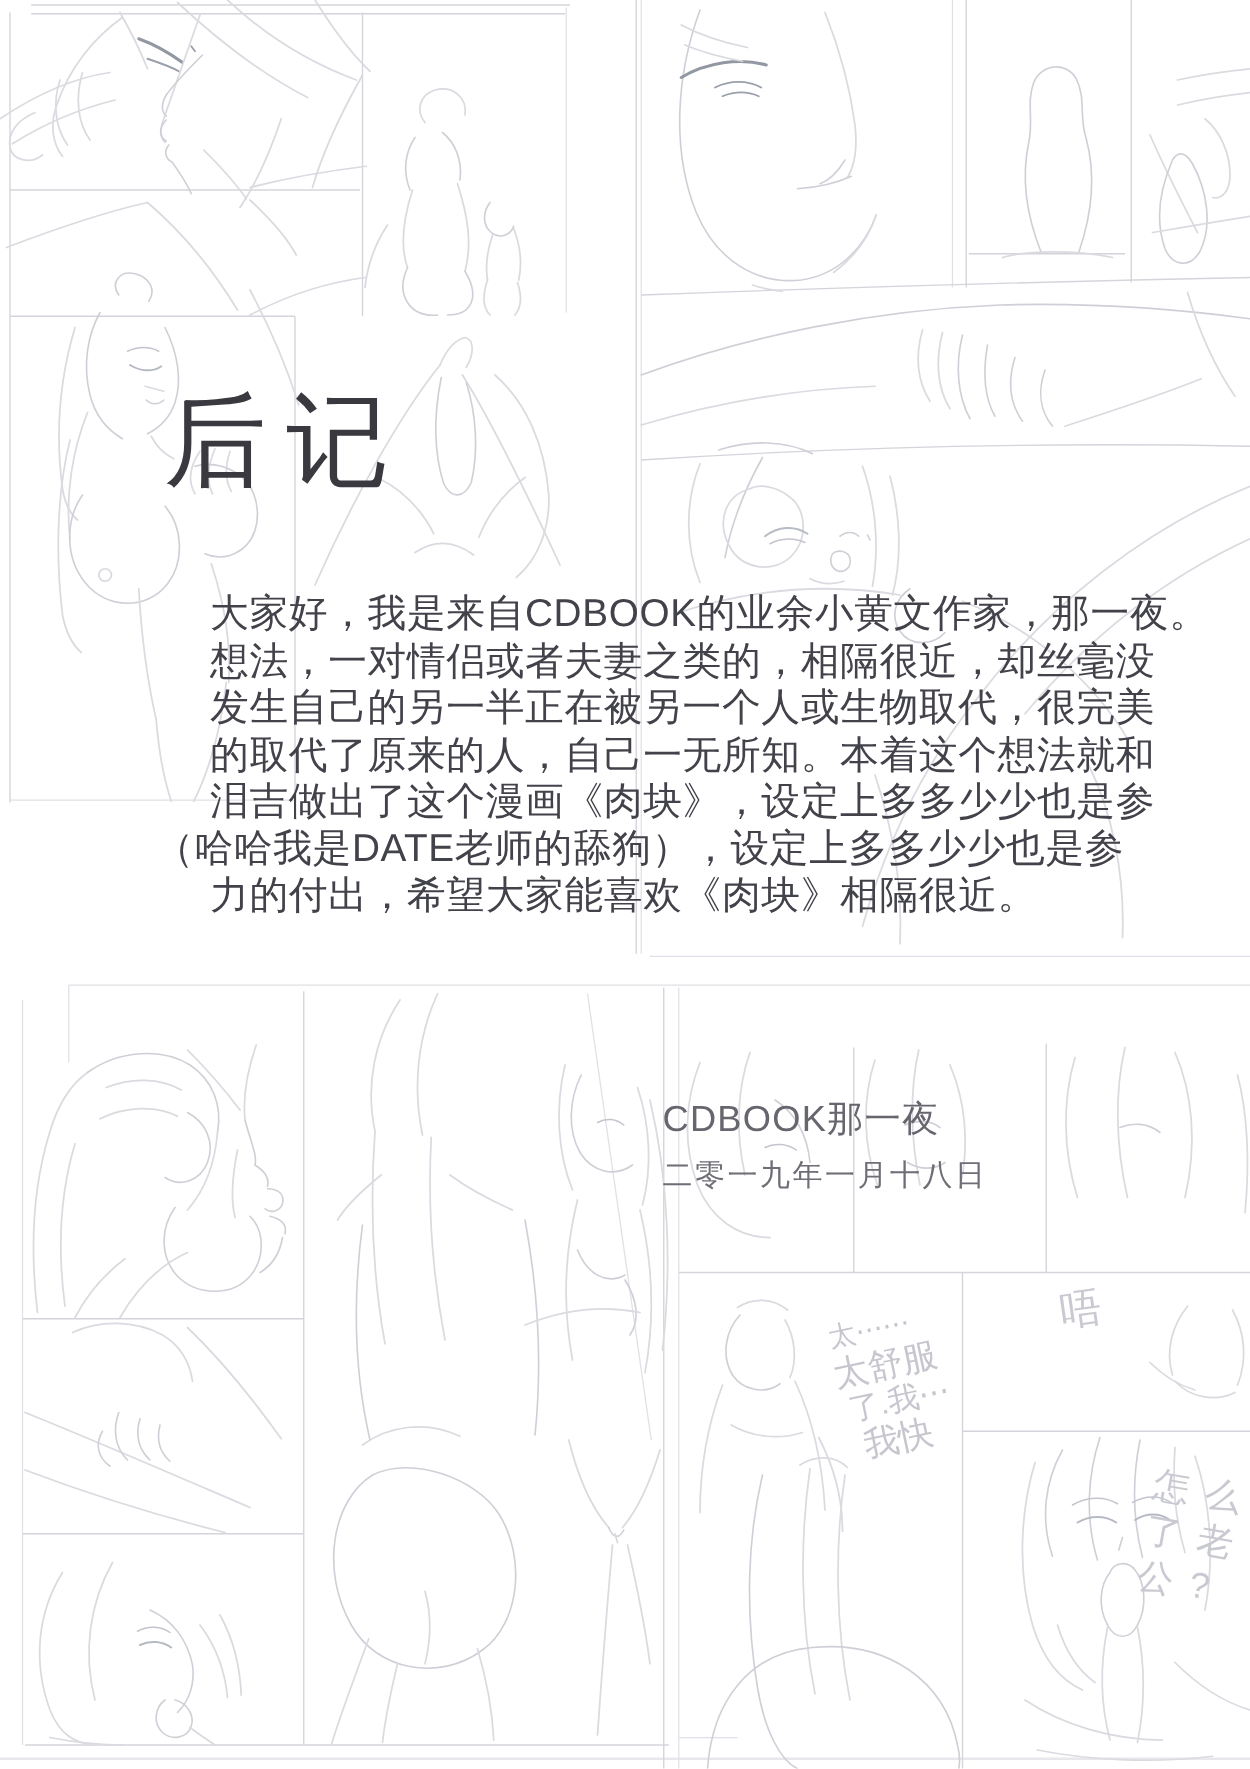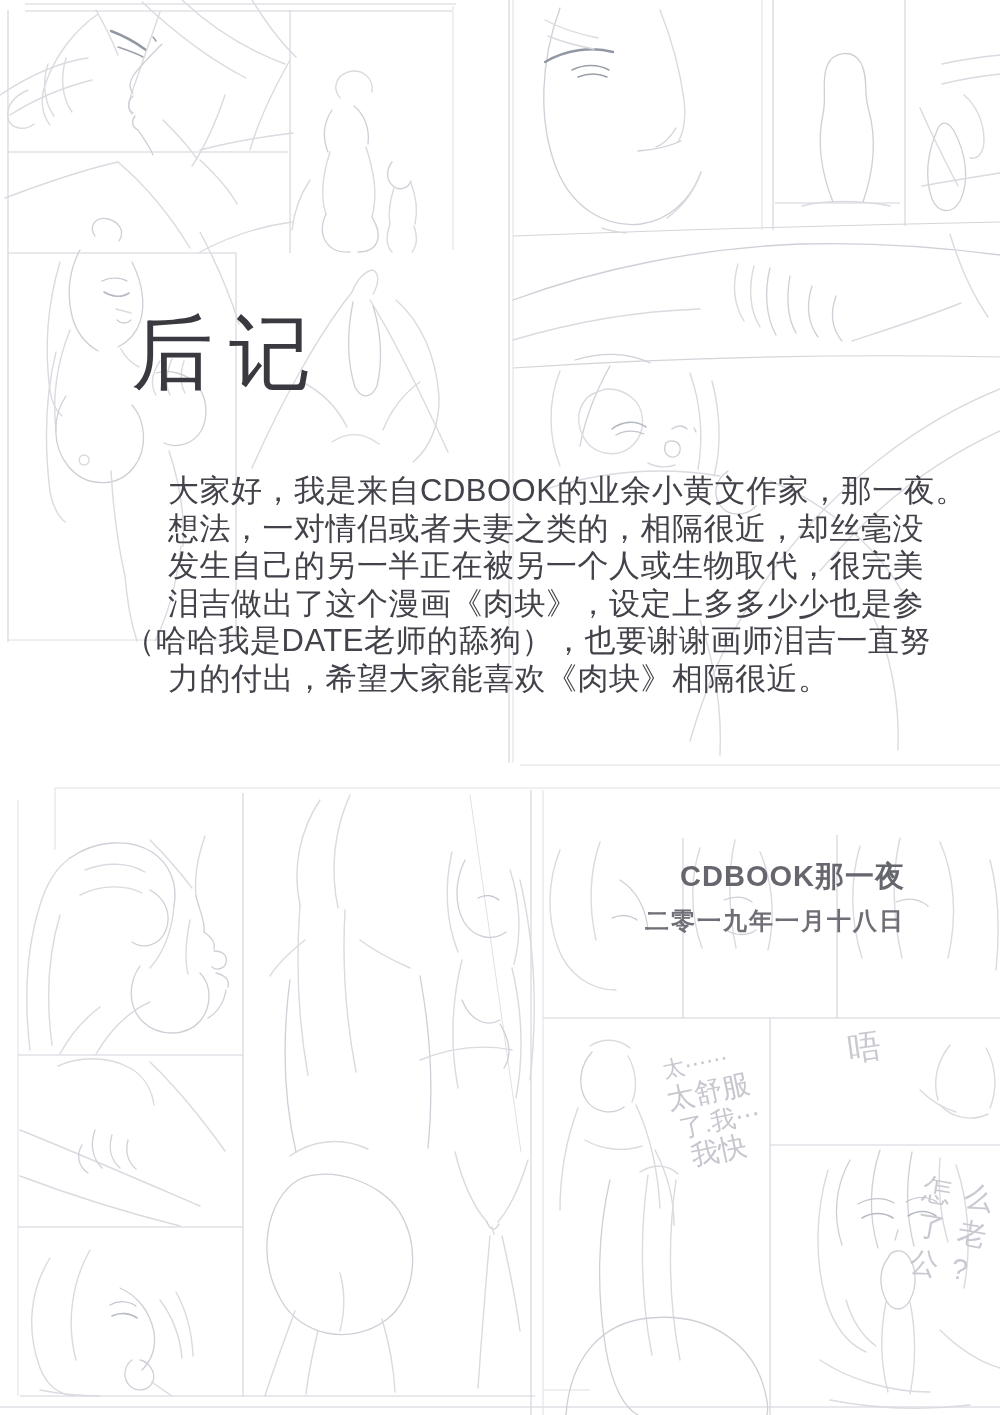--- a/index.html
+++ b/index.html
@@ -27,22 +27,22 @@
     color:#39393f;white-space:nowrap;
   }
   .body-text{
     position:absolute;left:136px;top:472px;width:800px;
     font-size:31px;line-height:37.5px;color:#42424a;
     white-space:nowrap;letter-spacing:0.5px;
   }
   .body-text .bline{height:37.5px;margin-left:32px;}
   .body-text .bline.outdent{margin-left:-12px;}
   .sig{
-    position:absolute;left:530px;top:857px;width:375px;
-    text-align:right;color:#66666e;white-space:nowrap;font-weight:bold;
+    position:absolute;left:530px;top:876px;width:375px;
+    text-align:left;color:#66666e;white-space:nowrap;
   }
   .sig .author{font-size:29px;letter-spacing:1px;}
   .sig .date{font-size:24px;letter-spacing:2px;margin-top:8px;color:#6e6e76;}
 
   .hw{position:absolute;color:#c9c9d2;white-space:nowrap;}
   .hw-moan{
     left:652px;top:1058px;font-size:27px;line-height:30px;
     transform:rotate(-12deg);transform-origin:top left;color:#c6c6cf;
   }
   .hw-moan .ml:nth-child(1){margin-left:8px;font-size:22px;}
@@ -384,22 +384,23 @@
       <path class="sk" d="M830 1400 C870 1408, 920 1411, 970 1405"></path>
     </g>
   </svg>
 
   <h1 class="title">后记</h1>
 
   <div class="body-text">
     <div class="bline">大家好，我是来自CDBOOK的业余小黄文作家，那一夜。</div>
     <div class="bline">想法，一对情侣或者夫妻之类的，相隔很近，却丝毫没</div>
     <div class="bline">发生自己的另一半正在被另一个人或生物取代，很完美</div>
+    <div class="bline">的取代了原来的人，自己一无所知。本着这个想法就和</div>
     <div class="bline">泪吉做出了这个漫画《肉块》，设定上多多少少也是参</div>
-    <div class="bline outdent">（哈哈我是DATE老师的舔狗），也要谢谢画师泪吉一直努</div>
+    <div class="bline outdent">（哈哈我是DATE老师的舔狗），设定上多多少少也是参</div>
     <div class="bline">力的付出，希望大家能喜欢《肉块》相隔很近。</div>
   </div>
 
   <div class="sig">
     <div class="author">CDBOOK那一夜</div>
     <div class="date">二零一九年一月十八日</div>
   </div>
 
   <div class="hw hw-moan">
     <div class="ml">太⋯⋯</div>

